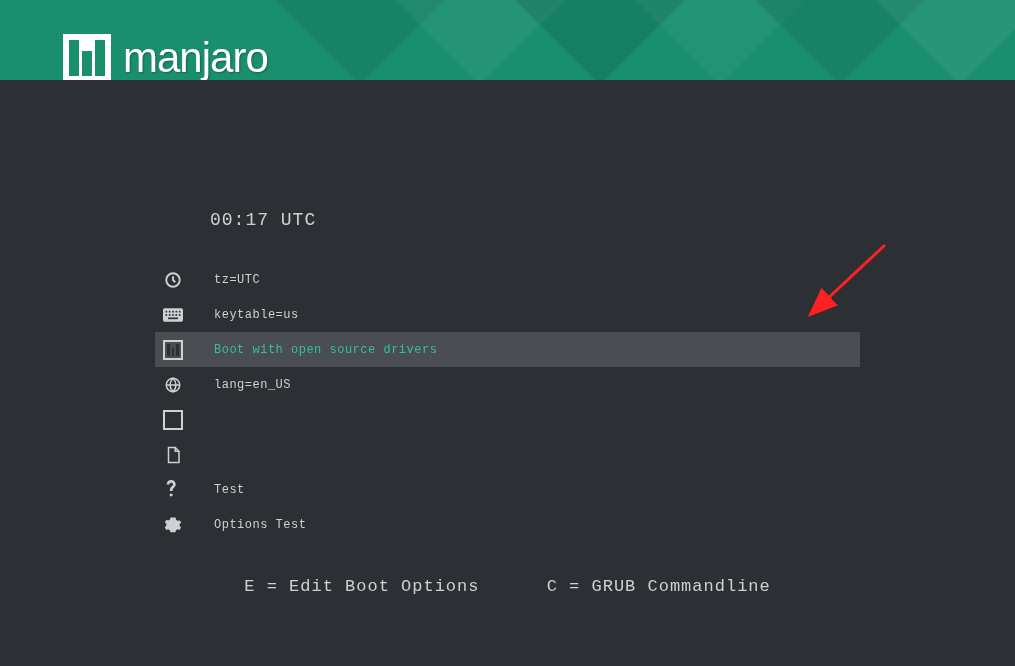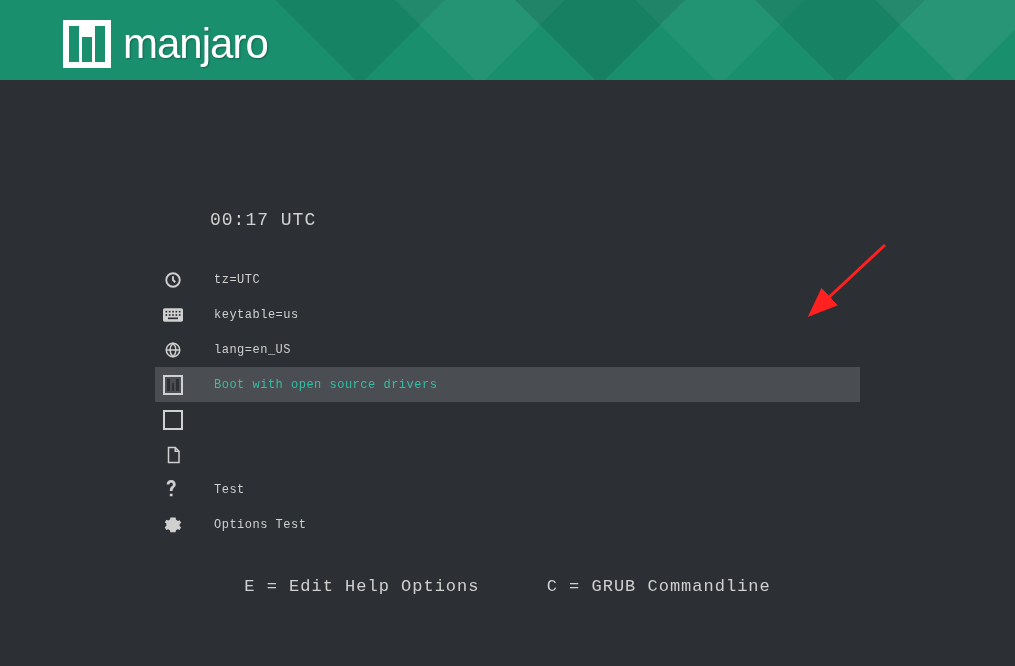--- a/index.html
+++ b/index.html
@@ -39,21 +39,21 @@
       top: -60px;
     }
     .d1 { left: 300px; background: rgba(0,0,0,0.08); }
     .d2 { left: 420px; background: rgba(255,255,255,0.05); }
     .d3 { left: 540px; background: rgba(0,0,0,0.1); }
     .d4 { left: 660px; background: rgba(255,255,255,0.04); }
     .d5 { left: 780px; background: rgba(0,0,0,0.09); }
     .d6 { left: 900px; background: rgba(255,255,255,0.06); }
     .logo-area {
       position: absolute;
-      top: 20px;
+      top: 34px;
       left: 63px;
       display: flex;
       align-items: center;
       gap: 12px;
       z-index: 5;
     }
     .logo-mark {
       width: 48px;
       height: 48px;
       border: 3px solid #fff;
@@ -197,43 +197,43 @@
         <rect x="7" y="7" width="2" height="2" fill="#2c2f33"></rect>
         <rect x="11" y="7" width="2" height="2" fill="#2c2f33"></rect>
         <rect x="15" y="7" width="2" height="2" fill="#2c2f33"></rect>
         <rect x="19" y="7" width="2" height="2" fill="#2c2f33"></rect>
         <rect x="6" y="11" width="12" height="2" fill="#2c2f33"></rect>
       </svg>
     </span>
     <span class="menu-label">keytable=us</span>
   </div>
 
-  <div class="menu-item">
-    <span class="menu-icon">
-      <svg width="18" height="18" viewBox="0 0 24 24" fill="none" stroke="#d0d0d0" stroke-width="2">
-        <circle cx="12" cy="12" r="9"></circle>
-        <path d="M3 12h18M12 3c2.5 2.5 4 5.5 4 9s-1.5 6.5-4 9c-2.5-2.5-4-5.5-4-9s1.5-6.5 4-9z"></path>
-      </svg>
-    </span>
-    <span class="menu-label">lang=en_US</span>
-  </div>
-
   <div class="menu-item selected">
     <span class="menu-icon">
       <span class="mini-logo">
         <span class="mb l"></span>
         <span class="mb m"></span>
         <span class="mb r"></span>
       </span>
     </span>
     <span class="menu-label">Boot with open source drivers</span>
   </div>
 
   <div class="menu-item">
     <span class="menu-icon">
+      <svg width="18" height="18" viewBox="0 0 24 24" fill="none" stroke="#d0d0d0" stroke-width="2">
+        <circle cx="12" cy="12" r="9"></circle>
+        <path d="M3 12h18M12 3c2.5 2.5 4 5.5 4 9s-1.5 6.5-4 9c-2.5-2.5-4-5.5-4-9s1.5-6.5 4-9z"></path>
+      </svg>
+    </span>
+    <span class="menu-label">lang=en_US</span>
+  </div>
+
+  <div class="menu-item">
+    <span class="menu-icon">
       <span class="mini-logo">
         <span class="mb l"></span>
         <span class="mb m"></span>
         <span class="mb r"></span>
       </span>
     </span>
   </div>
 
   <div class="menu-item">
     <span class="menu-icon">
@@ -258,21 +258,21 @@
     <span class="menu-icon">
       <svg width="18" height="18" viewBox="0 0 24 24" fill="#d0d0d0">
         <path d="M12 8a4 4 0 100 8 4 4 0 000-8zm8.9 4c0-.5 0-1-.1-1.4l2.1-1.6-2-3.5-2.5 1a8 8 0 00-2.4-1.4L15.5 2h-7l-.5 2.6a8 8 0 00-2.4 1.4l-2.5-1-2 3.5 2.1 1.6c-.1.5-.1.9-.1 1.4s0 1 .1 1.4L1 15l2 3.5 2.5-1c.7.6 1.5 1 2.4 1.4l.5 2.6h7l.5-2.6c.9-.3 1.7-.8 2.4-1.4l2.5 1 2-3.5-2.1-1.6c.1-.4.1-.9.1-1.4z"></path>
       </svg>
     </span>
     <span class="menu-label">Options Test</span>
   </div>
 </div>
 
 <div class="footer-hints">
-  <span>E = Edit Help Options</span>
+  <span>E = Edit Boot Options</span>
   &nbsp;&nbsp;&nbsp;&nbsp;
   <span>C = GRUB Commandline</span>
 </div>
 
 <svg class="arrow-annotation" width="100" height="100">
   <defs>
     <marker id="arrowhead" markerWidth="10" markerHeight="8" refX="9" refY="4" orient="auto">
       <polygon points="0 0, 10 4, 0 8" fill="#ff2020"></polygon>
     </marker>
   </defs>

